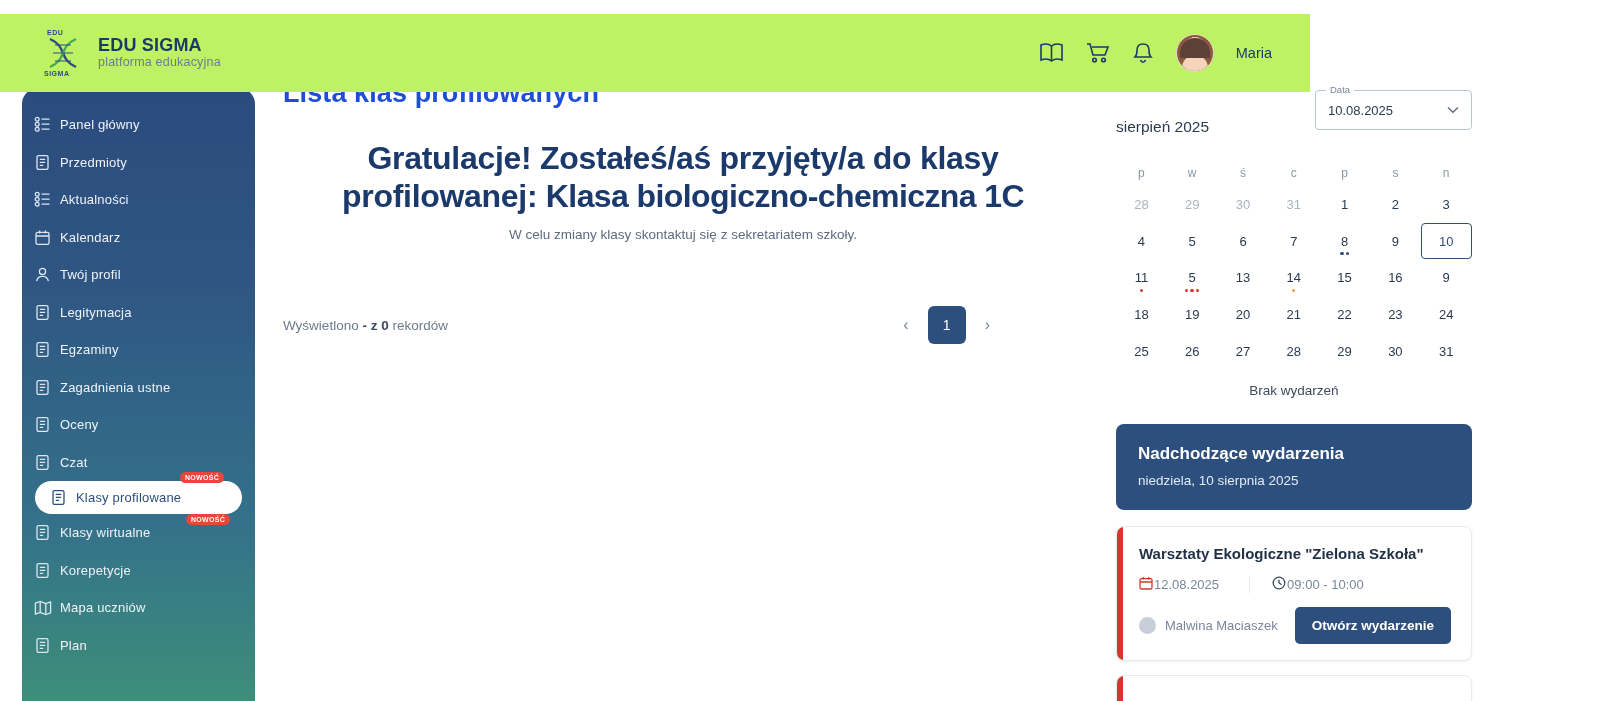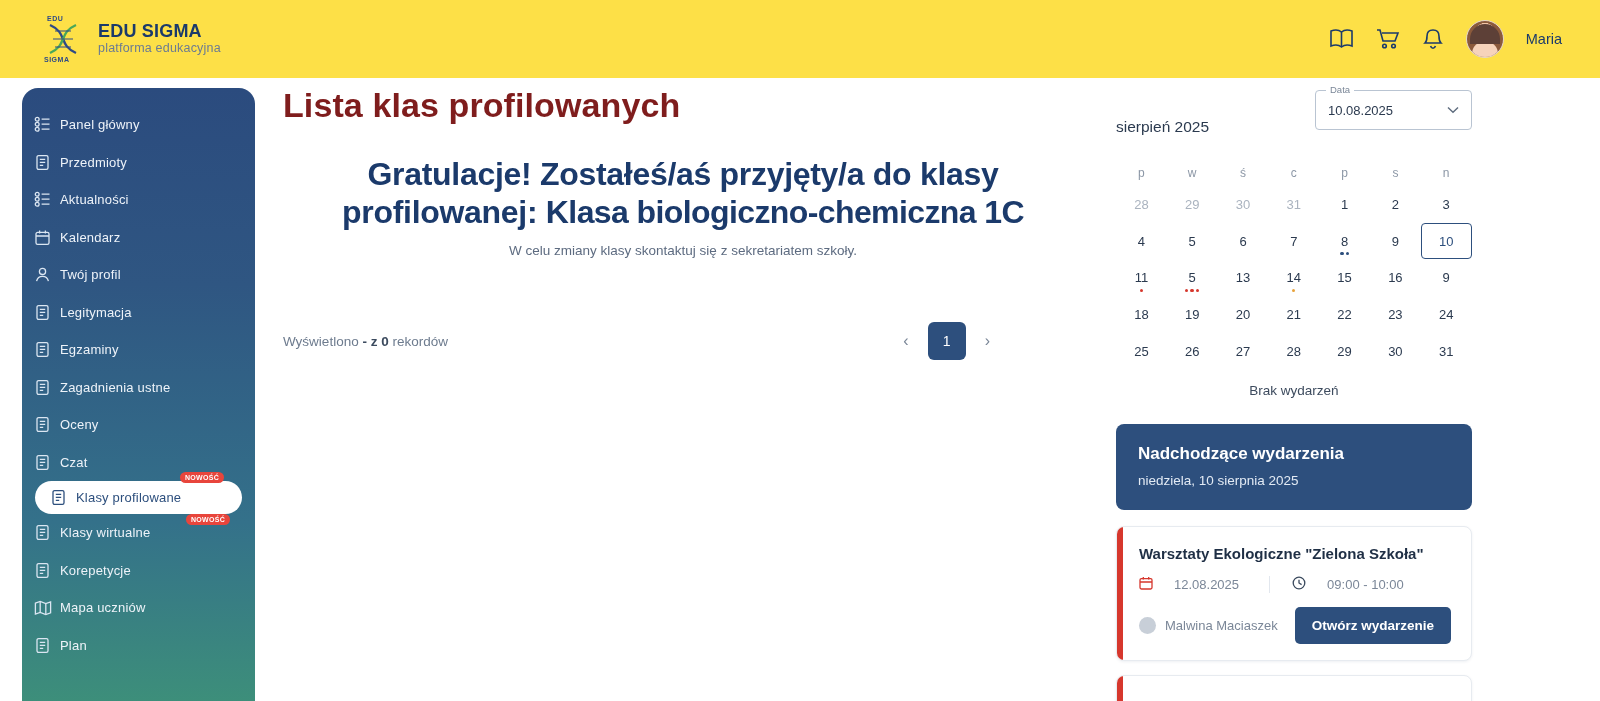--- a/index.html
+++ b/index.html
@@ -6,22 +6,22 @@
   html, body {
     width: 1600px; height: 701px;
     font-family: "Liberation Sans", sans-serif;
     background: #ffffff;
     overflow: hidden;
   }
   body { position: relative; }
 
   
   .header {
-    position: absolute; left: 0; top: 0; width: 1600px; height: 78px;
-    background: #fde047;
+    position: absolute; left: 0; top: 14px; width: 1310px; height: 78px;
+    background: #bef264;
     display: flex; align-items: center;
     z-index: 30;
   }
   .brand { display: flex; align-items: center; margin-left: 40px; }
   .brand-logo {
     width: 46px; height: 48px; position: relative; margin-right: 12px;
   }
   .brand-logo .edu {
     position: absolute; top: 0; left: 7px;
     font-size: 7px; color: #2e4a86; letter-spacing: .5px; font-weight: bold;
@@ -87,21 +87,21 @@
     position: absolute; left: 164px; top: 0px;
     background: #e8453c; color: #fff; font-size: 7px; font-weight: bold;
     padding: 2px 5px 2px 5px; border-radius: 8px; letter-spacing: .3px;
     white-space: nowrap;
   }
   .nav-item.active .badge-new { top: -9px; left: 145px; }
 
   
   .main { position: absolute; left: 283px; top: 78px; width: 810px; }
   .page-title {
-    font-size: 34px; font-weight: bold; color: #7f1d1d; letter-spacing: .1px; margin-top: 8px;
+    font-size: 27px; font-weight: bold; color: #1d4ed8; letter-spacing: .1px;
   }
   .congrats-wrap { margin-top: 30px; text-align: center; width: 800px; }
   .congrats {
     font-size: 32px; font-weight: bold; color: #1b3a6b; line-height: 38px;
     letter-spacing: -.3px;
   }
   .congrats .classname { letter-spacing: -.6px; text-align: right; }
   .congrats-sub {
     margin-top: 12px; font-size: 13.5px; color: #5d6b80;
   }
@@ -161,21 +161,21 @@
   .event-card {
     margin-top: 16px; width: 356px; border-radius: 8px; background: #fff;
     border: 1px solid #e7ebf0; box-shadow: 0 1px 3px rgba(20,40,80,.07);
     padding: 18px 20px 16px 22px; position: relative; overflow: hidden;
   }
   .event-card::before {
     content: ""; position: absolute; left: 0; top: 0; bottom: 0; width: 6px; background: #d6372d;
   }
   .ev-title { font-size: 15px; font-weight: bold; color: #1f2f45; }
   .ev-meta { margin-top: 14px; display: flex; align-items: center; }
-  .ev-meta .m { display: flex; align-items: center; gap: 21px; font-size: 13px; color: #7b8798; }
+  .ev-meta .m { display: flex; align-items: center; gap: 1px; font-size: 13px; color: #7b8798; }
   .ev-sep { width: 1px; height: 17px; background: #e2e7ee; margin: 0 22px 0 30px; }
   .ev-foot { margin-top: 14px; display: flex; align-items: center; }
   .ev-av { width: 17px; height: 17px; border-radius: 50%; background: #c8cfd8; margin-right: 9px; }
   .ev-person { font-size: 13px; color: #7b8798; }
   .ev-btn {
     margin-left: auto; background: #2d4f7d; color: #fff; border: none;
     font-size: 13.5px; font-weight: bold; border-radius: 5px; padding: 11px 17px;
     cursor: pointer; font-family: "Liberation Sans", sans-serif;
   }
   .event-card.second { margin-top: 14px; height: 40px; padding-top: 14px; }

